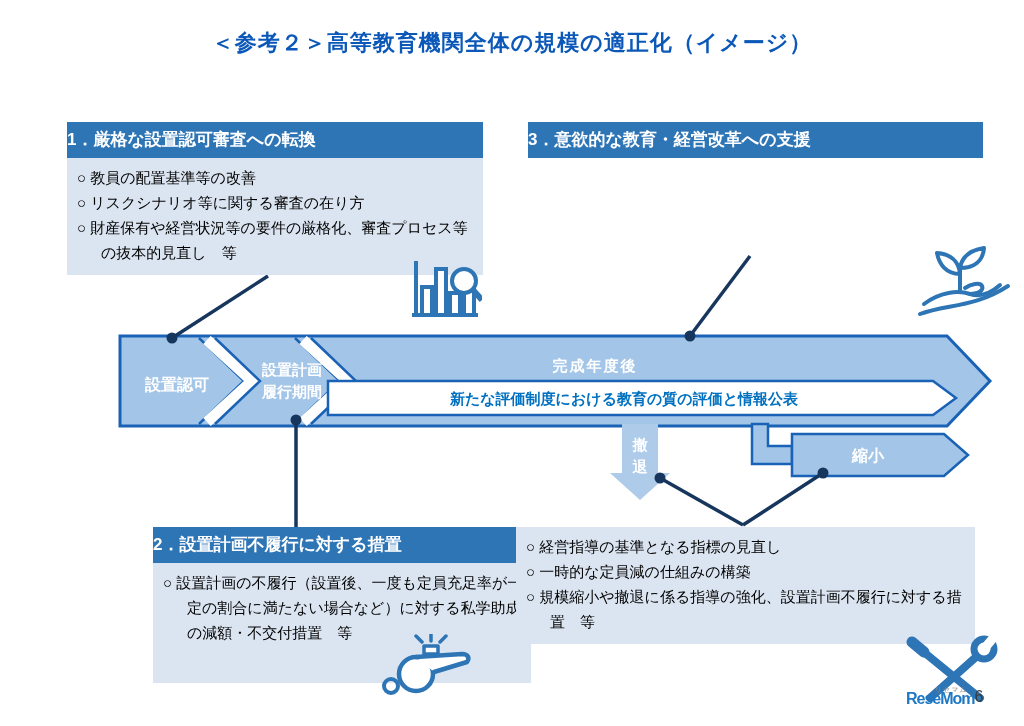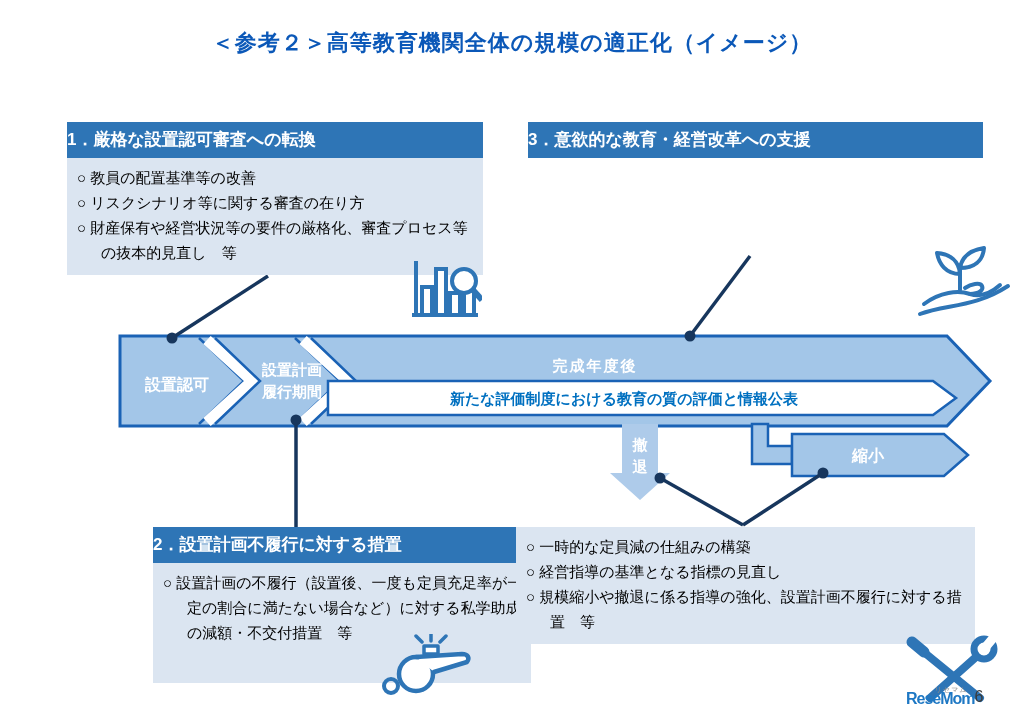--- a/index.html
+++ b/index.html
@@ -106,22 +106,22 @@
 
   <div class="box" style="left:105px; top:527px; width:378px;margin-left:48px;">
     <div class="box-header">2．設置計画不履行に対する措置</div>
     <div class="box-body" style="height:106px;">
       <div class="item">○ 設置計画の不履行（設置後、一度も定員充足率が一定の割合に満たない場合など）に対する私学助成の減額・不交付措置　等</div>
     </div>
   </div>
 
   <div class="box" style="left:516px; top:527px; width:459px;">
     <div class="box-body" style="height:103px;">
+      <div class="item">○ 経営指導の基準となる指標の見直し</div>
       <div class="item">○ 一時的な定員減の仕組みの構築</div>
-      <div class="item">○ 経営指導の基準となる指標の見直し</div>
       <div class="item">○ 規模縮小や撤退に係る指導の強化、設置計画不履行に対する措置　等</div>
     </div>
   </div>
 
   <svg class="icon" style="left:408px; top:253px;" width="74" height="72" viewBox="0 0 74 72">
     <g fill="none" stroke="#2e75b6" stroke-width="4">
       <path d="M8,8 V62 M4,62 H70"></path>
       <rect x="14" y="34" width="10" height="28" fill="#ffffff"></rect>
       <rect x="28" y="16" width="10" height="46" fill="#ffffff"></rect>
       <rect x="42" y="40" width="10" height="22" fill="#ffffff"></rect>

